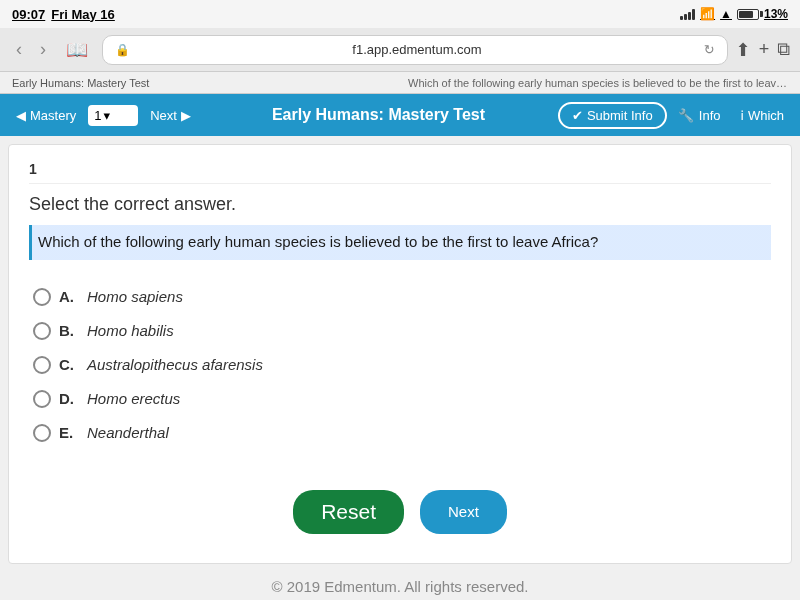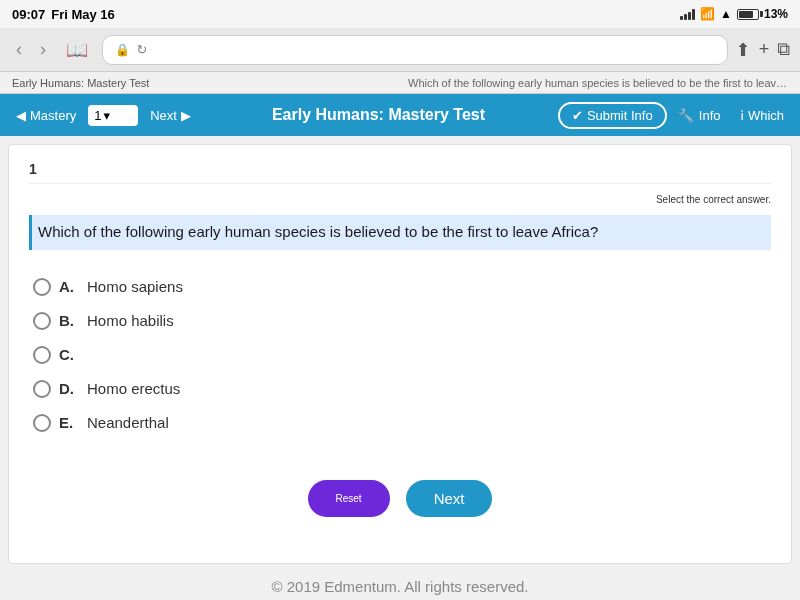--- a/index.html
+++ b/index.html
@@ -8,20 +8,21 @@
     
     .status-bar {
       background: #f5f5f5;
       height: 28px;
       display: flex;
       align-items: center;
       justify-content: space-between;
       padding: 0 12px;
       font-size: 13px;
       font-weight: 600;
+      text-decoration: underline;
     }
     .status-left { display: flex; align-items: center; gap: 6px; }
     .status-right { display: flex; align-items: center; gap: 5px; font-size: 12px; }
 
     
     .browser-bar {
       background: #e8e8e8;
       height: 44px;
       display: flex;
       align-items: center;
@@ -124,24 +125,23 @@
     }
     .question-number {
       font-size: 14px;
       font-weight: 600;
       color: #333;
       margin-bottom: 10px;
       border-bottom: 1px solid #eee;
       padding-bottom: 6px;
     }
     .instruction {
-      font-size: 10px;
+      font-size: 18px;
       color: #333;
       margin-bottom: 10px;
-      text-align: right;
     }
     .question-text {
       font-size: 15px;
       color: #1a1a1a;
       margin-bottom: 20px;
       padding: 6px 4px;
       background: linear-gradient(to right, transparent 0%, rgba(144,190,255,0.3) 0%);
       border-left: 3px solid #2196c9;
       padding-left: 6px;
       line-height: 1.5;
@@ -156,37 +156,37 @@
       cursor: pointer;
     }
     .radio-circle {
       width: 18px; height: 18px;
       border: 2px solid #888;
       border-radius: 50%;
       flex-shrink: 0;
       background: white;
     }
     .option-letter { font-weight: 600; min-width: 20px; color: #333; }
-    .option-text { }
+    .option-text { font-style: italic; }
 
     
     .action-buttons {
       display: flex;
       justify-content: center;
       gap: 16px;
       margin-top: 30px;
       padding-top: 10px;
     }
     .reset-btn {
-      background: #6d28d9;
+      background: #15803d;
       color: white;
       border: none;
       border-radius: 20px;
       padding: 10px 28px;
-      font-size: 10px;
+      font-size: 21px;
       cursor: pointer;
       font-weight: 500;
     }
     .next-action-btn {
       background: #2196c9;
       color: white;
       border: none;
       border-radius: 20px;
       padding: 10px 28px;
       font-size: 15px;
@@ -238,20 +238,21 @@
 </div>
 
 <div class="browser-bar">
   <div class="browser-nav">
     <button class="nav-btn">‹</button>
     <button class="nav-btn">›</button>
   </div>
   <button class="book-btn">📖</button>
   <div class="url-bar">
     <span class="lock-icon">🔒</span>
+    <span class="url-text">f1.app.edmentum.com</span>
     <span style="cursor:pointer; color:#888;">↻</span>
   </div>
   <div class="browser-actions">
     <button class="action-btn">⬆</button>
     <button class="action-btn">+</button>
     <button class="action-btn">⧉</button>
   </div>
 </div>
 
 <div class="tab-bar">
@@ -298,20 +299,21 @@
       <span class="option-text">Homo sapiens</span>
     </li>
     <li class="option-item">
       <div class="radio-circle"></div>
       <span class="option-letter">B.</span>
       <span class="option-text">Homo habilis</span>
     </li>
     <li class="option-item">
       <div class="radio-circle"></div>
       <span class="option-letter">C.</span>
+      <span class="option-text">Australopithecus afarensis</span>
     </li>
     <li class="option-item">
       <div class="radio-circle"></div>
       <span class="option-letter">D.</span>
       <span class="option-text">Homo erectus</span>
     </li>
     <li class="option-item">
       <div class="radio-circle"></div>
       <span class="option-letter">E.</span>
       <span class="option-text">Neanderthal</span>

